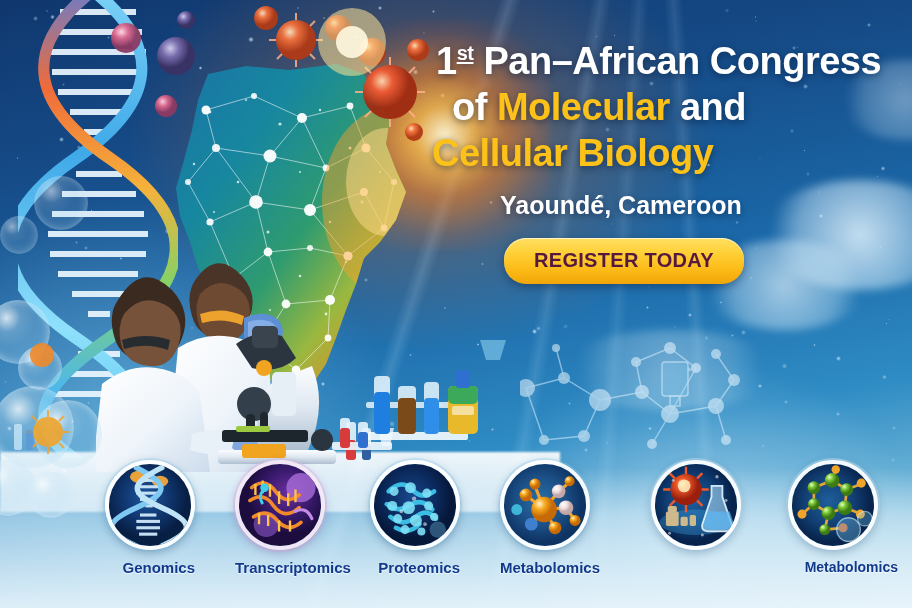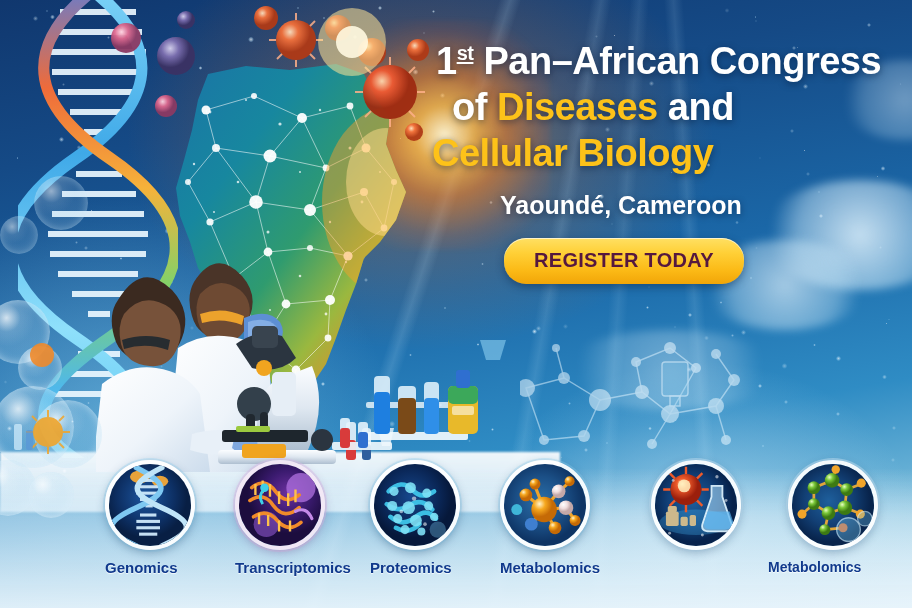--- a/index.html
+++ b/index.html
@@ -125,21 +125,21 @@
     font-size: 20px; font-weight: 700; letter-spacing: .3px;
     color: #55183f;
     background: linear-gradient(180deg, #ffe063 0%, #ffd037 32%, #fbb915 72%, #f1a508 100%);
     box-shadow: 0 3px 9px rgba(10,35,70,.45), inset 0 1px 0 rgba(255,255,255,.65);
   }
 
   
   .topics {
     position: absolute; left: 0; top: 455px; width: 912px; height: 150px;
   }
-  .topic { position: absolute; text-align: left; }
+  .topic { position: absolute; text-align: right; }
   .topic .disc {
     position: relative; width: 90px; height: 90px; border-radius: 50%;
     margin: 0 auto;
     border: 4px solid rgba(255,255,255,.92);
     box-shadow: 0 3px 10px rgba(20,60,100,.35), 0 0 0 2px rgba(150,215,245,.35);
     overflow: hidden;
   }
   .topic .disc .art { position: absolute; inset: 0; }
   .topic .label {
     margin-top: 9px;
@@ -686,21 +686,21 @@
 
   <div class="bottom-haze"></div>
 
   <div class="copy">
     <div class="title">
       <div class="line l1">
         <span>1</span><sup>st</sup>
         <span>Pan–African Congress</span>
       </div>
       <div class="line l2">
-        <span>of </span><span class="accent">Diseases</span><span> and</span>
+        <span>of </span><span class="accent">Molecular</span><span> and</span>
       </div>
       <div class="line l3">
         <span class="accent">Cellular Biology</span>
       </div>
     </div>
 
     <div class="meta">
       <div>Yaoundé, Cameroon</div>
     </div>
 

